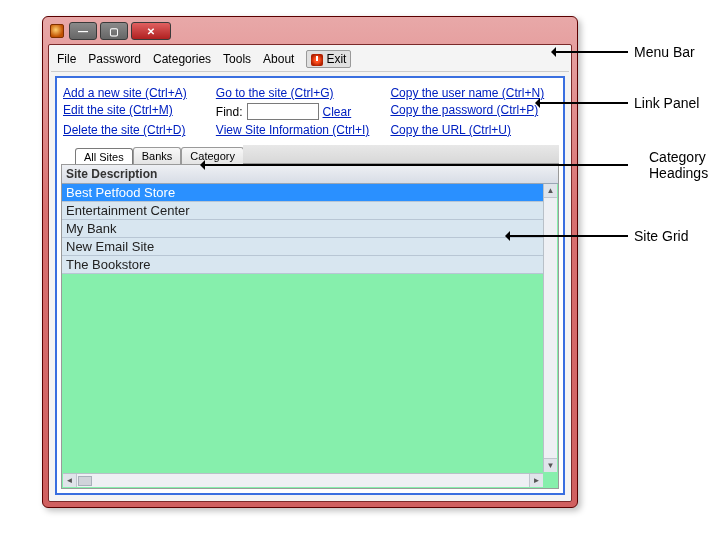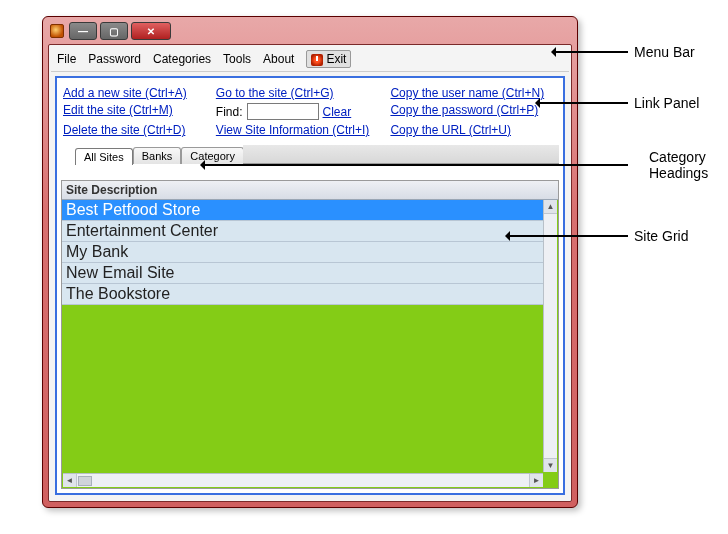--- a/index.html
+++ b/index.html
@@ -131,42 +131,42 @@
     border-bottom: 1px solid #9a9a9a;
     background: linear-gradient(#e8e8e8,#d8d8d8);
     height: 19px;
     margin-left:-1px;
   }
   .gridwrap {
     border: 1px solid #9a9a9a;
     flex: 1;
     display: flex;
     flex-direction: column;
-    margin-top: 16px;
-    background: #84cc16;
+    margin-top: 0;
+    background: #86efac;
     position: relative;
   }
   .gridhead {
     background: linear-gradient(#eef0f4,#d8dde6);
     border-bottom: 1px solid #9aa6b4;
     padding: 2px 4px;
     font-weight: bold;
     font-size: 12px;
     color: #333;
   }
   .gridbody {
     flex: 1;
     overflow: hidden;
     position: relative;
     margin-right: 15px;
   }
   .row {
     padding: 1px 4px;
     border-bottom: 1px solid #b8c6d4;
-    font-size: 16px;
+    font-size: 13px;
     color: #222;
     background: #d8e6f0;
   }
   .row.sel { background: #2a90ff; color: #fff; }
   .vscroll {
     position: absolute; right: 1px; top: 19px; bottom: 16px; width: 14px;
     background: #eef0f4; border-left: 1px solid #b8c0c8;
   }
   .vscroll .up, .vscroll .down {
     height: 14px; background: #e0e4ea;

